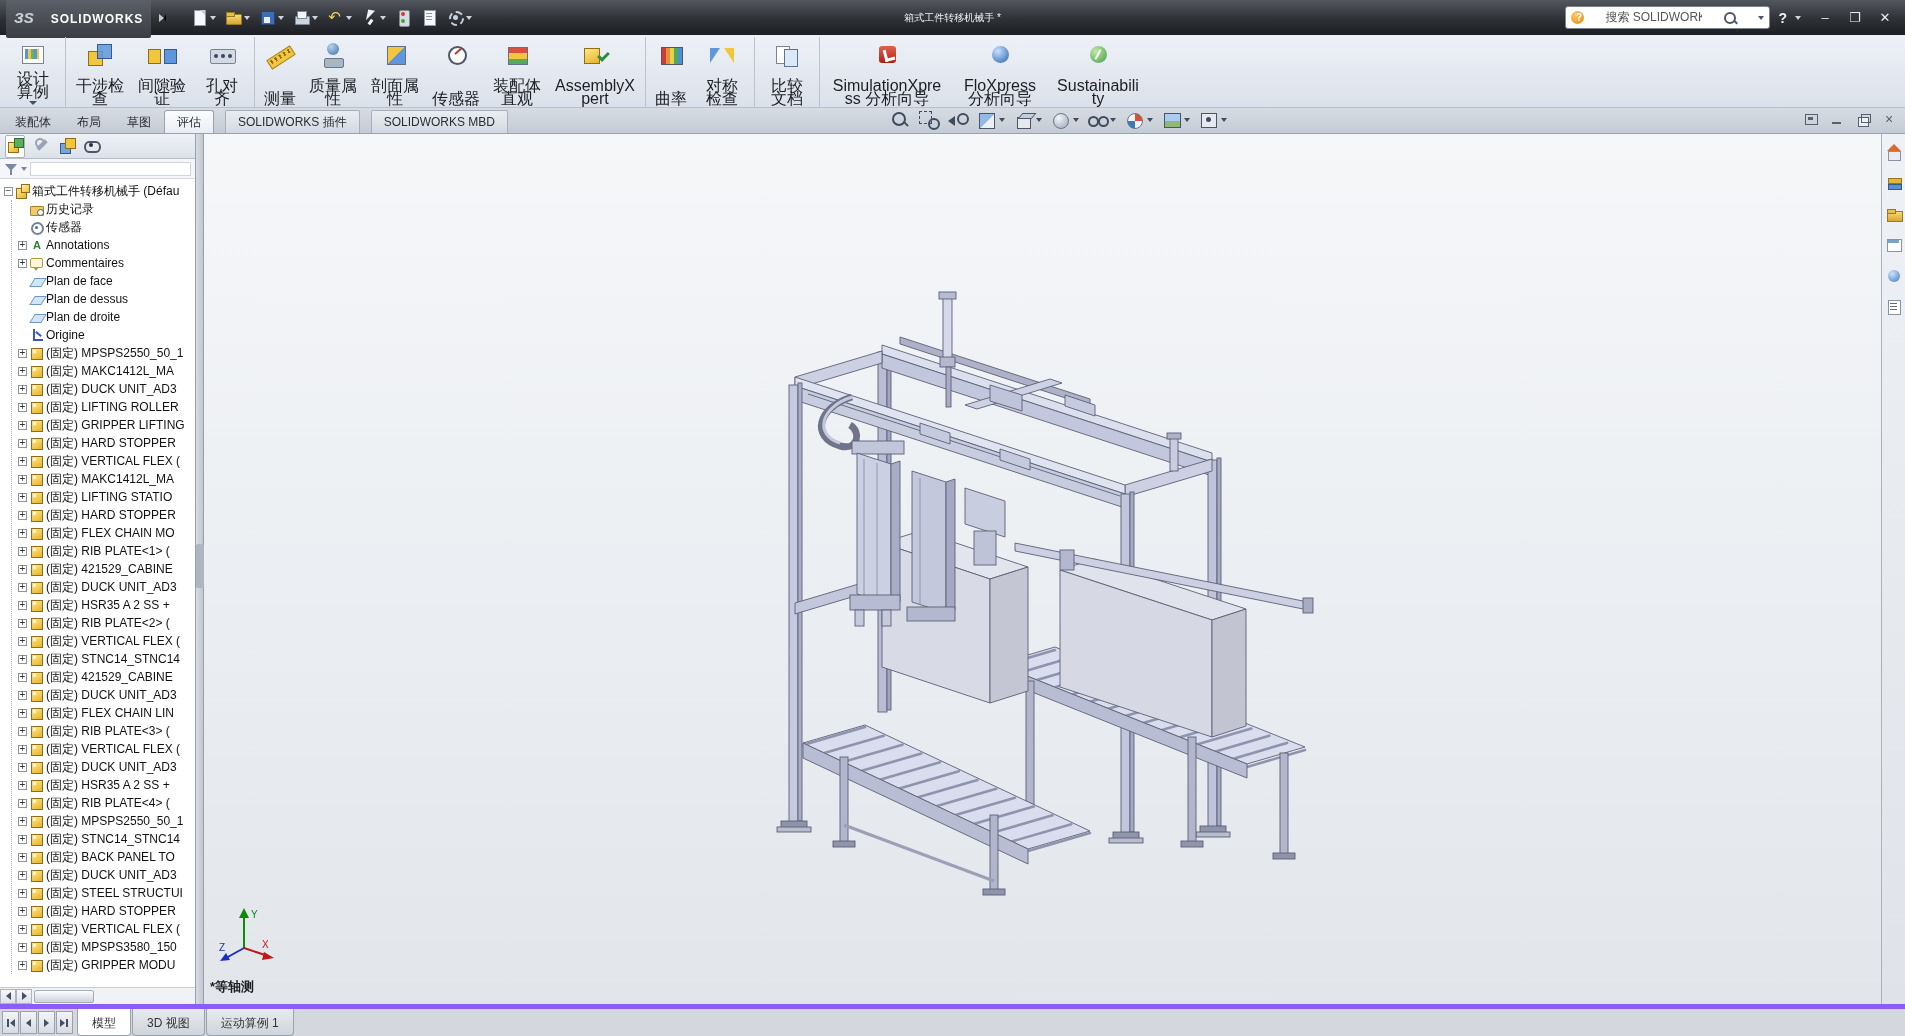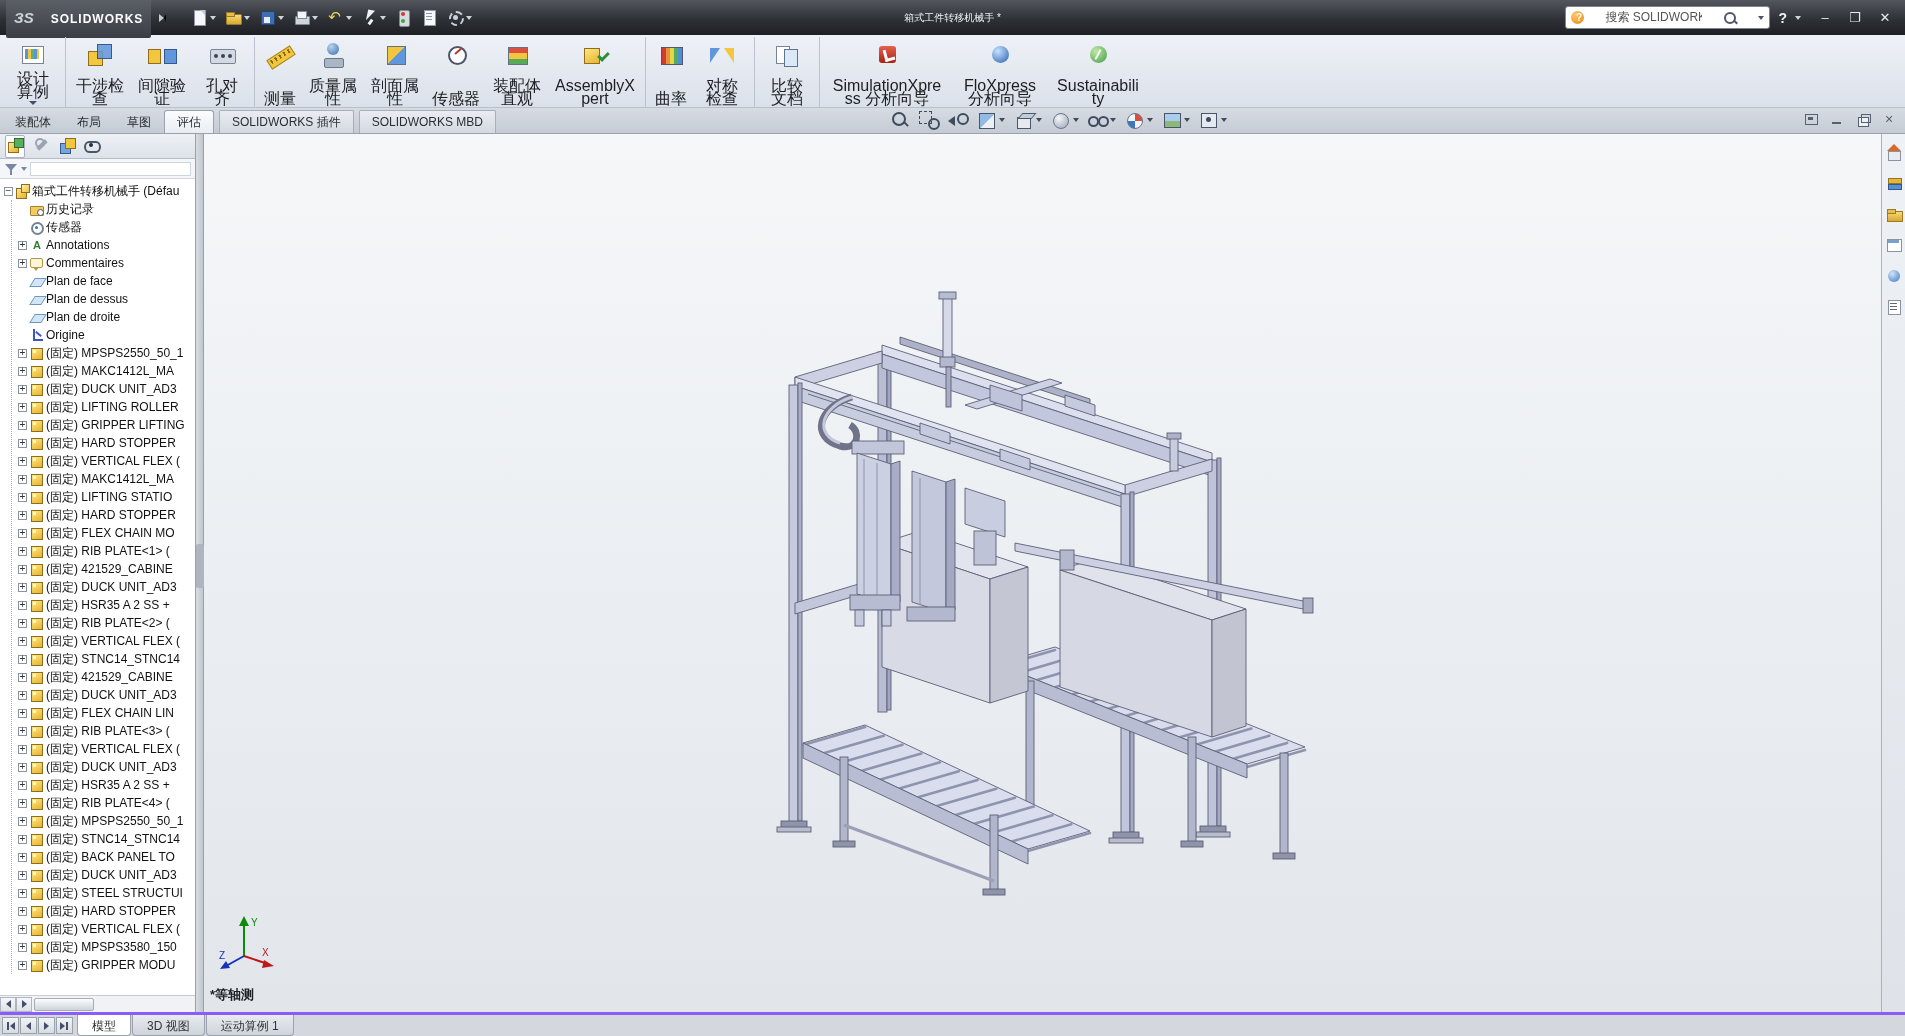--- a/index.html
+++ b/index.html
@@ -91,21 +91,21 @@
   .ricon.floxpress::before{left:8px;top:6px;width:17px;height:17px;border-radius:50%;background:radial-gradient(circle at 35% 30%,#c6e2ff,#2760ad)}
   .ricon.driveworksxpress::before{left:8px;top:6px;width:17px;height:17px;border-radius:3px;background:linear-gradient(90deg,#d23b2f 50%,#3a6fc0 50%)}
   .ricon.sustainability::before{left:8px;top:6px;width:17px;height:17px;border-radius:50%;background:radial-gradient(circle at 35% 30%,#c2e8a8,#3f9d44)}
   .ricon.sustainability::after{left:15px;top:9px;width:2px;height:11px;background:#fff;transform:rotate(28deg)}
 
   
   .tabband{height:26px;background:linear-gradient(#d7dce3,#c5cbd4);border-bottom:1px solid #9aa2ae;display:flex;align-items:flex-start;padding-left:2px;position:relative;flex:none}
   .cm-tabs{display:flex;align-items:flex-end;height:100%}
   .cm-tab{height:23px;padding:3px 12px;font-size:12px;color:#2a2e34;background:transparent;border:1px solid transparent;border-bottom:0;cursor:pointer;white-space:nowrap}
   .cm-tab.active{background:linear-gradient(#fbfcfe,#e9edf3);border-color:#9aa2ae;border-radius:3px 3px 0 0}
-  .cm-tab.addin{background:linear-gradient(#e9edf2,#d3d9e1);border:1px solid #a8afba;border-bottom:0;border-radius:2px 2px 0 0;margin-left:5px}
+  .cm-tab.addin{background:linear-gradient(#e9edf2,#d3d9e1);border:1px solid #a8afba;border-bottom:0;border-radius:2px 2px 0 0;margin-left:11px}
   .headsup{position:absolute;left:890px;top:3px;display:flex;gap:9px;align-items:center}
   .hu-btn{display:flex;align-items:center;gap:2px;background:transparent;border:0;cursor:pointer;padding:0}
   .vicon{width:20px;height:18px}
   .vicon.zoom-fit::before{left:2px;top:1px;width:10px;height:10px;border:2px solid #3f4b5e;border-radius:50%}
   .vicon.zoom-fit::after{left:13px;top:12px;width:6px;height:2px;background:#3f4b5e;transform:rotate(45deg)}
   .vicon.zoom-area::before{left:0;top:0;width:11px;height:11px;border:1px dashed #3f4b5e}
   .vicon.zoom-area::after{left:9px;top:7px;width:8px;height:8px;border:2px solid #3f4b5e;border-radius:50%}
   .vicon.previous-view::before{left:0;top:5px;border-top:5px solid transparent;border-bottom:5px solid transparent;border-right:7px solid #3f4b5e}
   .vicon.previous-view::after{left:9px;top:2px;width:8px;height:8px;border:2px solid #3f4b5e;border-radius:50%}
   .vicon.section-view::before{left:2px;top:2px;width:14px;height:14px;border:1px solid #4a5568;background:linear-gradient(135deg,#94b9e4 50%,#eceff3 50%)}
@@ -198,21 +198,21 @@
   .tpico.design-library::after{left:2px;top:9px;width:12px;height:4px;background:#5a8fd0;border:1px solid #2e5a92}
   .tpico.file-explorer::before{left:1px;top:5px;width:14px;height:9px;background:linear-gradient(#f9d977,#d8a732);border:1px solid #9a7a22}
   .tpico.file-explorer::after{left:1px;top:3px;width:7px;height:3px;background:#e7bd4e;border:1px solid #9a7a22}
   .tpico.view-palette::before{left:1px;top:2px;width:13px;height:11px;border:1px solid #8a93a2;background:#fff}
   .tpico.view-palette::after{left:2px;top:3px;width:11px;height:3px;background:#7aa0cc}
   .tpico.appearances::before{left:2px;top:2px;width:12px;height:12px;border-radius:50%;background:radial-gradient(circle at 35% 30%,#cfe4fa,#3c78c0)}
   .tpico.custom-properties::before{left:2px;top:1px;width:11px;height:13px;background:#fff;border:1px solid #8a93a2}
   .tpico.custom-properties::after{left:4px;top:4px;width:7px;height:1px;background:#667;box-shadow:0 3px 0 #667,0 6px 0 #667}
 
   
-  .bottombar{height:24px;background:#d4d8de;border-top:3px solid #8b5cf6;display:flex;align-items:stretch;flex:none}
+  .bottombar{height:32px;background:#d4d8de;border-top:5px solid #8b5cf6;display:flex;align-items:stretch;flex:none}
   .nav-btns{display:flex;gap:1px;padding:2px 4px 2px 2px}
   .nav-btn{width:17px;background:linear-gradient(#f2f4f6,#d8dce2);border:1px solid #9aa2ae;display:flex;align-items:center;justify-content:center;padding:0;cursor:pointer}
   .btabs{display:flex}
   .btab{padding:2px 14px 0;font-size:12px;border:1px solid #9aa2ae;border-top:0;background:linear-gradient(#e8ebef,#cfd4db);color:#333;border-radius:0 0 4px 4px;margin-right:1px;cursor:pointer;white-space:nowrap}
   .btab.active{background:#fff}
   .statusbar{height:20px;background:linear-gradient(#759ed9,#3f6cb0);color:#fff;display:flex;align-items:center;font-size:12px;padding:0 8px;flex:none}
   .sb-spacer{flex:1}
   .sb-item{white-space:nowrap}
   .sb-mode{margin-left:18px}
   .sb-units{margin-left:48px;display:flex;align-items:center;gap:4px}

